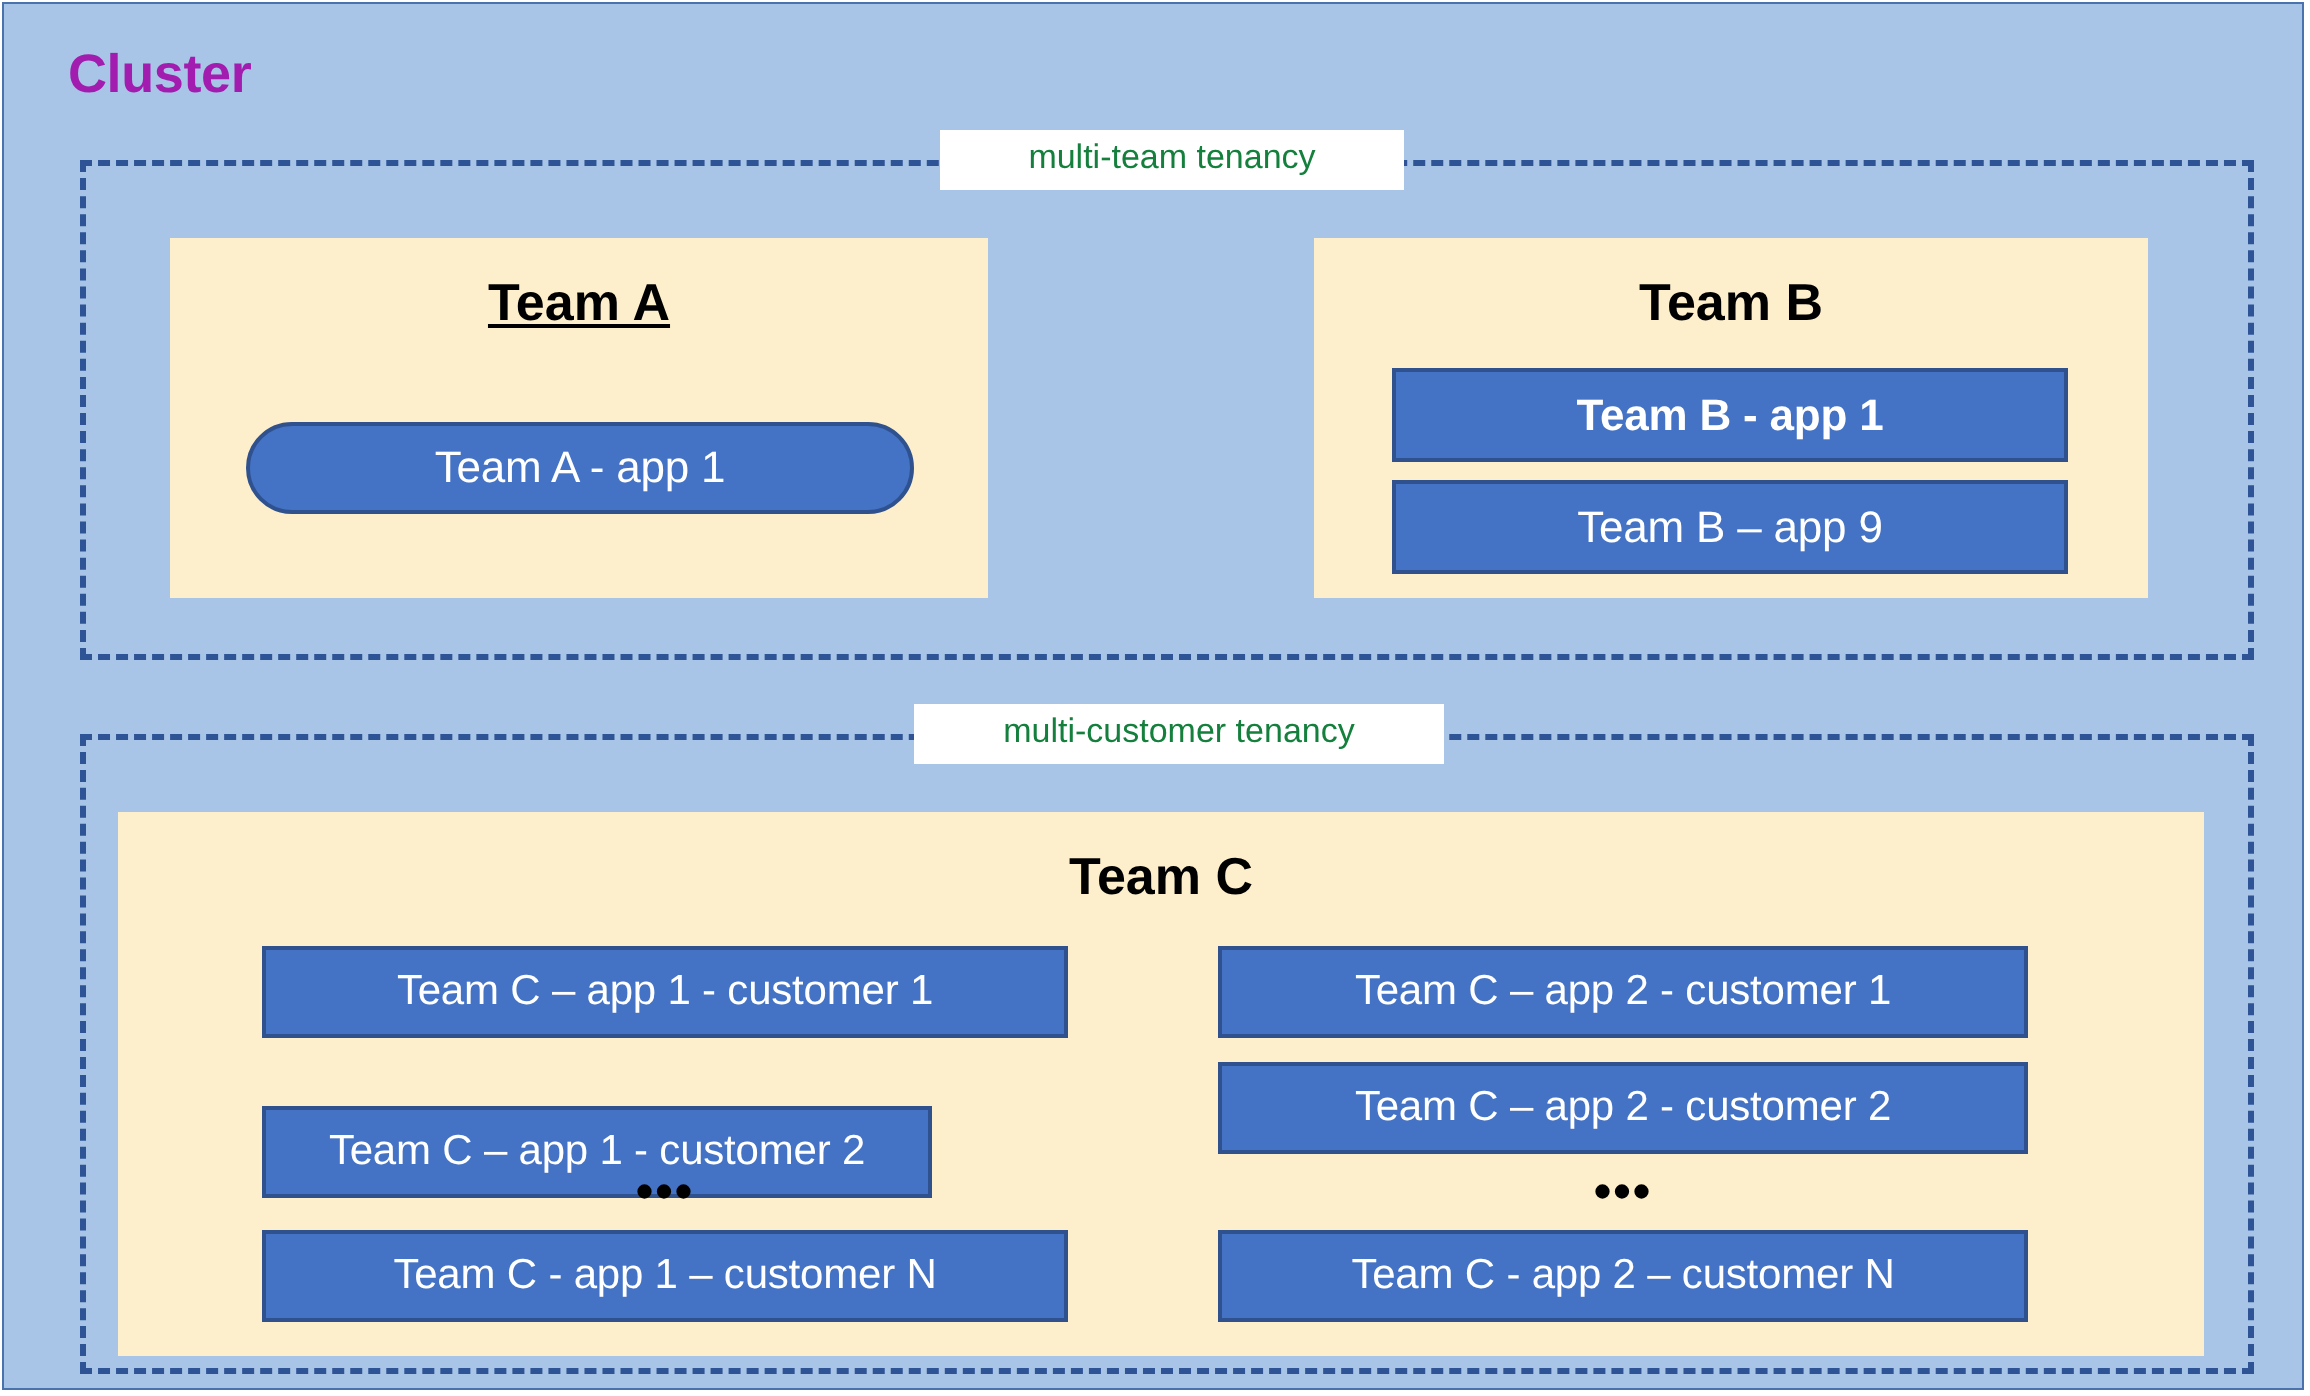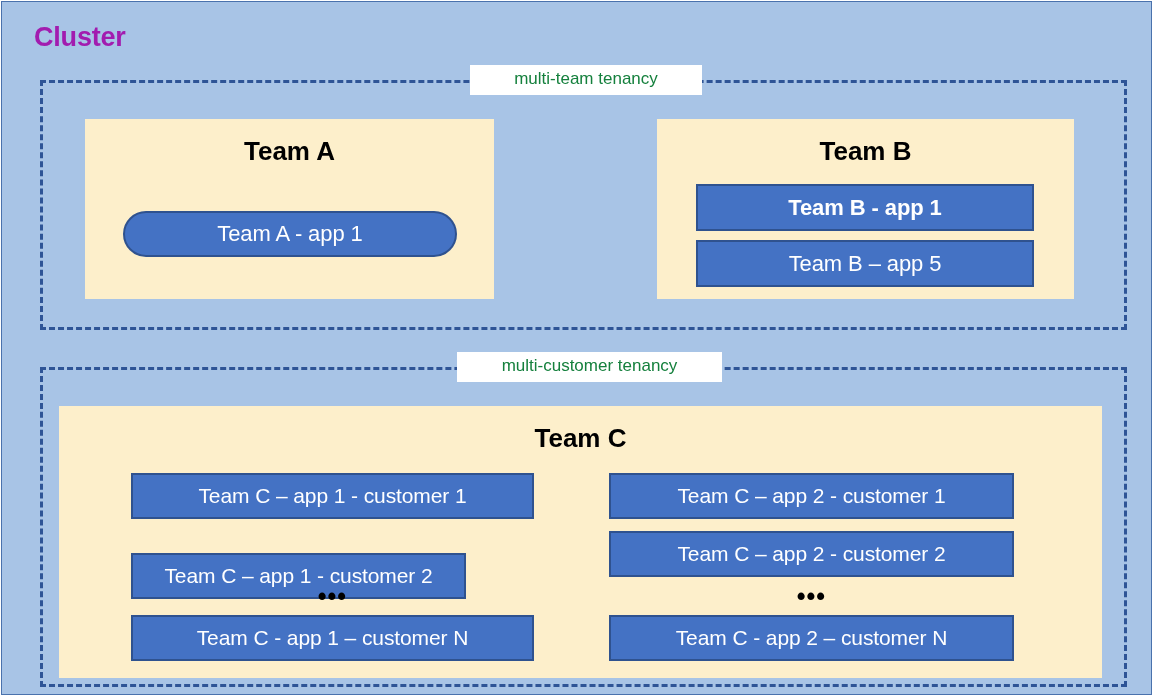--- a/index.html
+++ b/index.html
@@ -96,21 +96,21 @@
     font-size: 26px;
     font-weight: bold;
     color: #000000;
     white-space: nowrap;
   }
 
   #team-a { left: 83px;  top: 117px; width: 409px; height: 180px; }
   #team-b { left: 655px; top: 117px; width: 417px; height: 180px; }
   #team-c { left: 57px;  top: 404px; width: 1043px; height: 272px; }
 
-  #team-a .team-title { top: 17px; }
+  #team-a .team-title { top: 17px; text-decoration: underline; }
   #team-b .team-title { top: 17px; }
   #team-c .team-title { top: 17px; }
 
   
   .app-box {
     position: absolute;
     background: #4472c4;
     border: 2px solid #2f528f;
     box-sizing: border-box;
     color: #ffffff;
@@ -170,21 +170,21 @@
 
     <div class="team-box" id="team-a">
       <div class="team-title">Team A</div>
     </div>
     <div class="app-box" id="app-a1">Team A - app 1</div>
 
     <div class="team-box" id="team-b">
       <div class="team-title">Team B</div>
     </div>
     <div class="app-box" id="app-b1">Team B - app 1</div>
-    <div class="app-box" id="app-b2">Team B – app 5</div>
+    <div class="app-box" id="app-b2">Team B – app 9</div>
 
     <div class="tenancy" id="tenancy-customer"></div>
 
     <div class="tenancy-label" id="label-multi-customer">multi-customer tenancy</div>
 
     <div class="team-box" id="team-c">
       <div class="team-title">Team C</div>
     </div>
 
     <div class="app-box small" id="app-c1-cust1">Team C – app 1 - customer 1</div>

